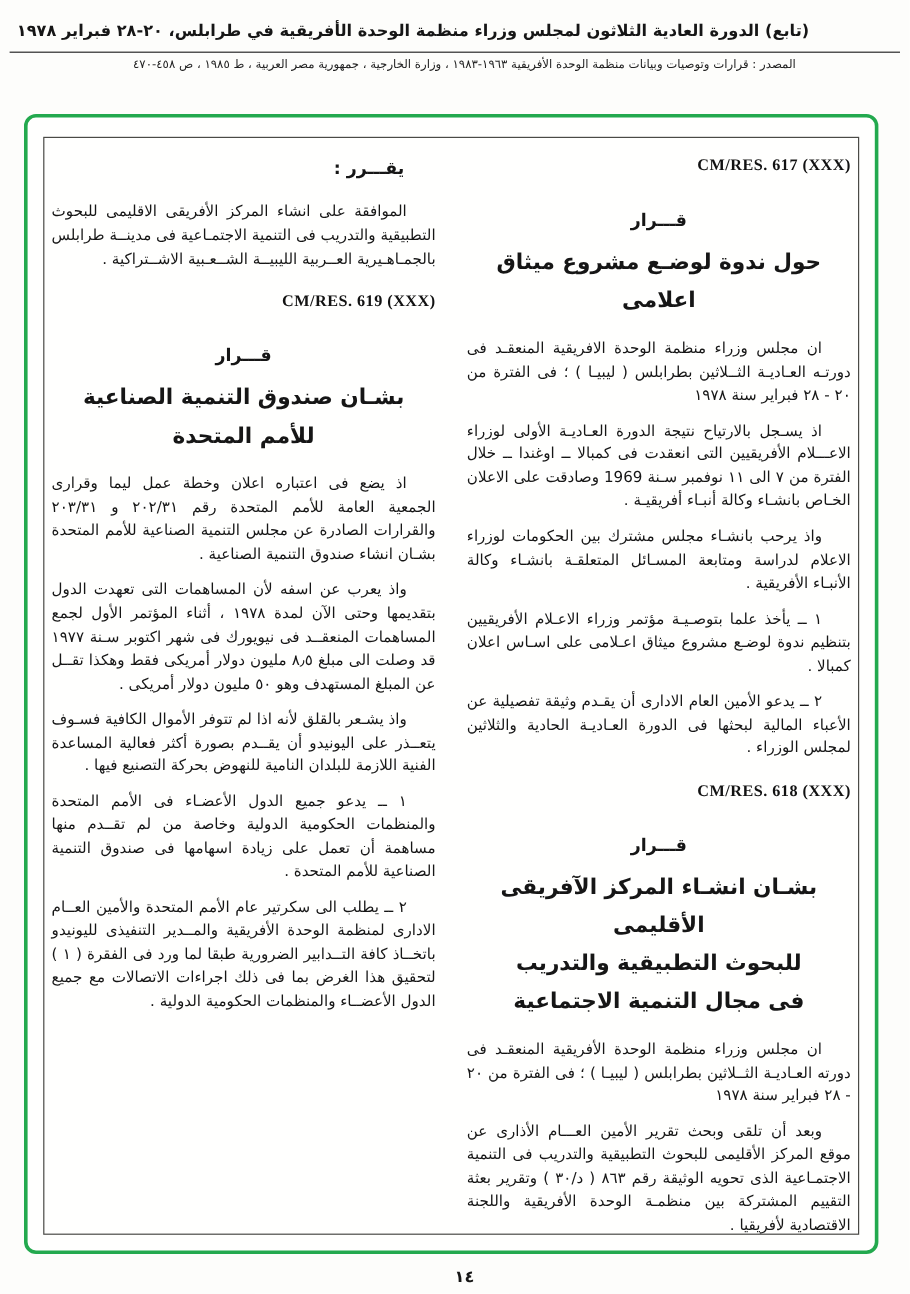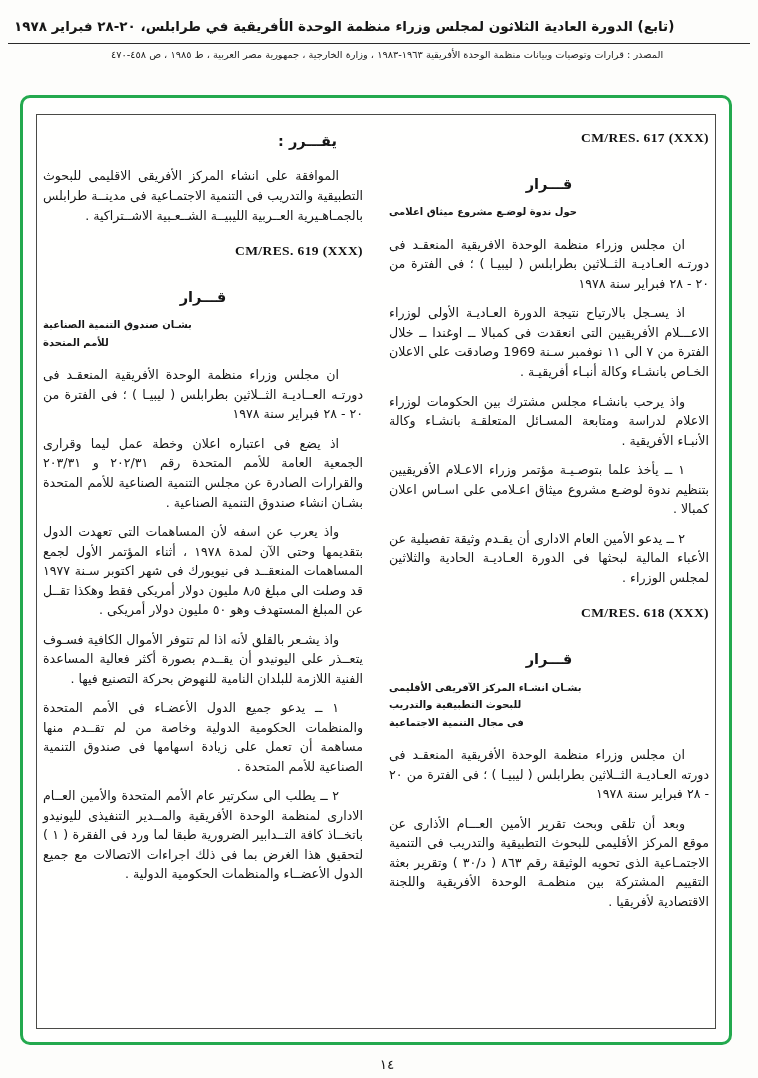--- a/index.html
+++ b/index.html
@@ -90,23 +90,23 @@
   }
   .col > .res-code:first-child { margin-top: 2px; }
   .res-heading {
     text-align: center;
     font-weight: bold;
     font-size: 14.5px;
     letter-spacing: 2px;
     margin: 24px 0 8px 0;
   }
   .res-subheading {
-    text-align: left;
+    text-align: center;
     font-weight: bold;
-    font-size: 10px;
+    font-size: 18px;
     line-height: 1.75;
     white-space: pre-line;
     margin: 0 0 14px 0;
   }
   .decree-label {
     font-weight: bold;
     font-size: 14.5px;
     letter-spacing: 1px;
     margin: 4px 26px 14px 0;
   }
@@ -115,21 +115,21 @@
     margin: 0 0 10px 0;
   }
   
   .page-number {
     position: absolute;
     left: 16px;
     right: 0;
     bottom: 6px;
     text-align: center;
     font-size: 13.5px;
-    font-weight: normal;
+    font-weight: bold;
     direction: rtl;
   }
 </style>
 </head>
 <body>
 
 <div class="page">
 
   <div class="header">
     <div class="header-title">(تابع) الدورة العادية الثلاثون لمجلس وزراء منظمة الوحدة الأفريقية في طرابلس، ٢٠-٢٨ فبراير ١٩٧٨</div>
@@ -157,21 +157,20 @@
           <div class="para">ان مجلس وزراء منظمة الوحدة الأفريقية المنعقـد فى دورته العـاديـة الثــلاثين بطرابلس ( ليبيـا ) ؛ فى الفترة من ٢٠ - ٢٨ فبراير سنة ١٩٧٨</div>
           <div class="para">وبعد أن تلقى وبحث تقرير الأمين العـــام الأذارى عن موقع المركز الأقليمى للبحوث التطبيقية والتدريب فى التنمية الاجتمـاعية الذى تحويه الوثيقة رقم ٨٦٣ ( د/٣٠ ) وتقرير بعثة التقييم المشتركة بين منظمـة الوحدة الأفريقية واللجنة الاقتصادية لأفريقيا .</div>
         </div>
       <div class="col">
           <div class="decree-label">يقـــرر :</div>
           <div class="para">الموافقة على انشاء المركز الأفريقى الاقليمى للبحوث التطبيقية والتدريب فى التنمية الاجتمـاعية فى مدينــة طرابلس بالجمـاهـيرية العــربية الليبيــة الشــعـبية الاشــتراكية .</div>
           <div class="res-code" dir="ltr">CM/RES. 619 (XXX)</div>
           <div class="res-heading">قـــرار</div>
           <div class="res-subheading">بشـان صندوق التنمية الصناعية
 للأمم المتحدة</div>
-          <div class="para">ان مجلس وزراء منظمة الوحدة الأفريقية المنعقـد فى دورتـه العــاديـة الثــلاثين بطرابلس ( ليبيـا ) ؛ فى الفترة من ٢٠ - ٢٨ فبراير سنة ١٩٧٨</div>
           <div class="para">اذ يضع فى اعتباره اعلان وخطة عمل ليما وقرارى الجمعية العامة للأمم المتحدة رقم ٢٠٢/٣١ و ٢٠٣/٣١ والقرارات الصادرة عن مجلس التنمية الصناعية للأمم المتحدة بشـان انشاء صندوق التنمية الصناعية .</div>
           <div class="para">واذ يعرب عن اسفه لأن المساهمات التى تعهدت الدول بتقديمها وحتى الآن لمدة ١٩٧٨ ، أثناء المؤتمر الأول لجمع المساهمات المنعقــد فى نيويورك فى شهر اكتوبر سـنة ١٩٧٧ قد وصلت الى مبلغ ٨٫٥ مليون دولار أمريكى فقط وهكذا تقــل عن المبلغ المستهدف وهو ٥٠ مليون دولار أمريكى .</div>
           <div class="para">واذ يشـعر بالقلق لأنه اذا لم تتوفر الأموال الكافية فسـوف يتعــذر على اليونيدو أن يقــدم بصورة أكثر فعالية المساعدة الفنية اللازمة للبلدان النامية للنهوض بحركة التصنيع فيها .</div>
           <div class="para">١ ــ يدعو جميع الدول الأعضـاء فى الأمم المتحدة والمنظمات الحكومية الدولية وخاصة من لم تقــدم منها مساهمة أن تعمل على زيادة اسهامها فى صندوق التنمية الصناعية للأمم المتحدة .</div>
           <div class="para">٢ ــ يطلب الى سكرتير عام الأمم المتحدة والأمين العــام الادارى لمنظمة الوحدة الأفريقية والمــدير التنفيذى لليونيدو باتخــاذ كافة التــدابير الضرورية طبقا لما ورد فى الفقرة ( ١ ) لتحقيق هذا الغرض بما فى ذلك اجراءات الاتصالات مع جميع الدول الأعضــاء والمنظمات الحكومية الدولية .</div>
         </div>
     </div>
   </div>
 
   <div class="page-number">١٤</div>

